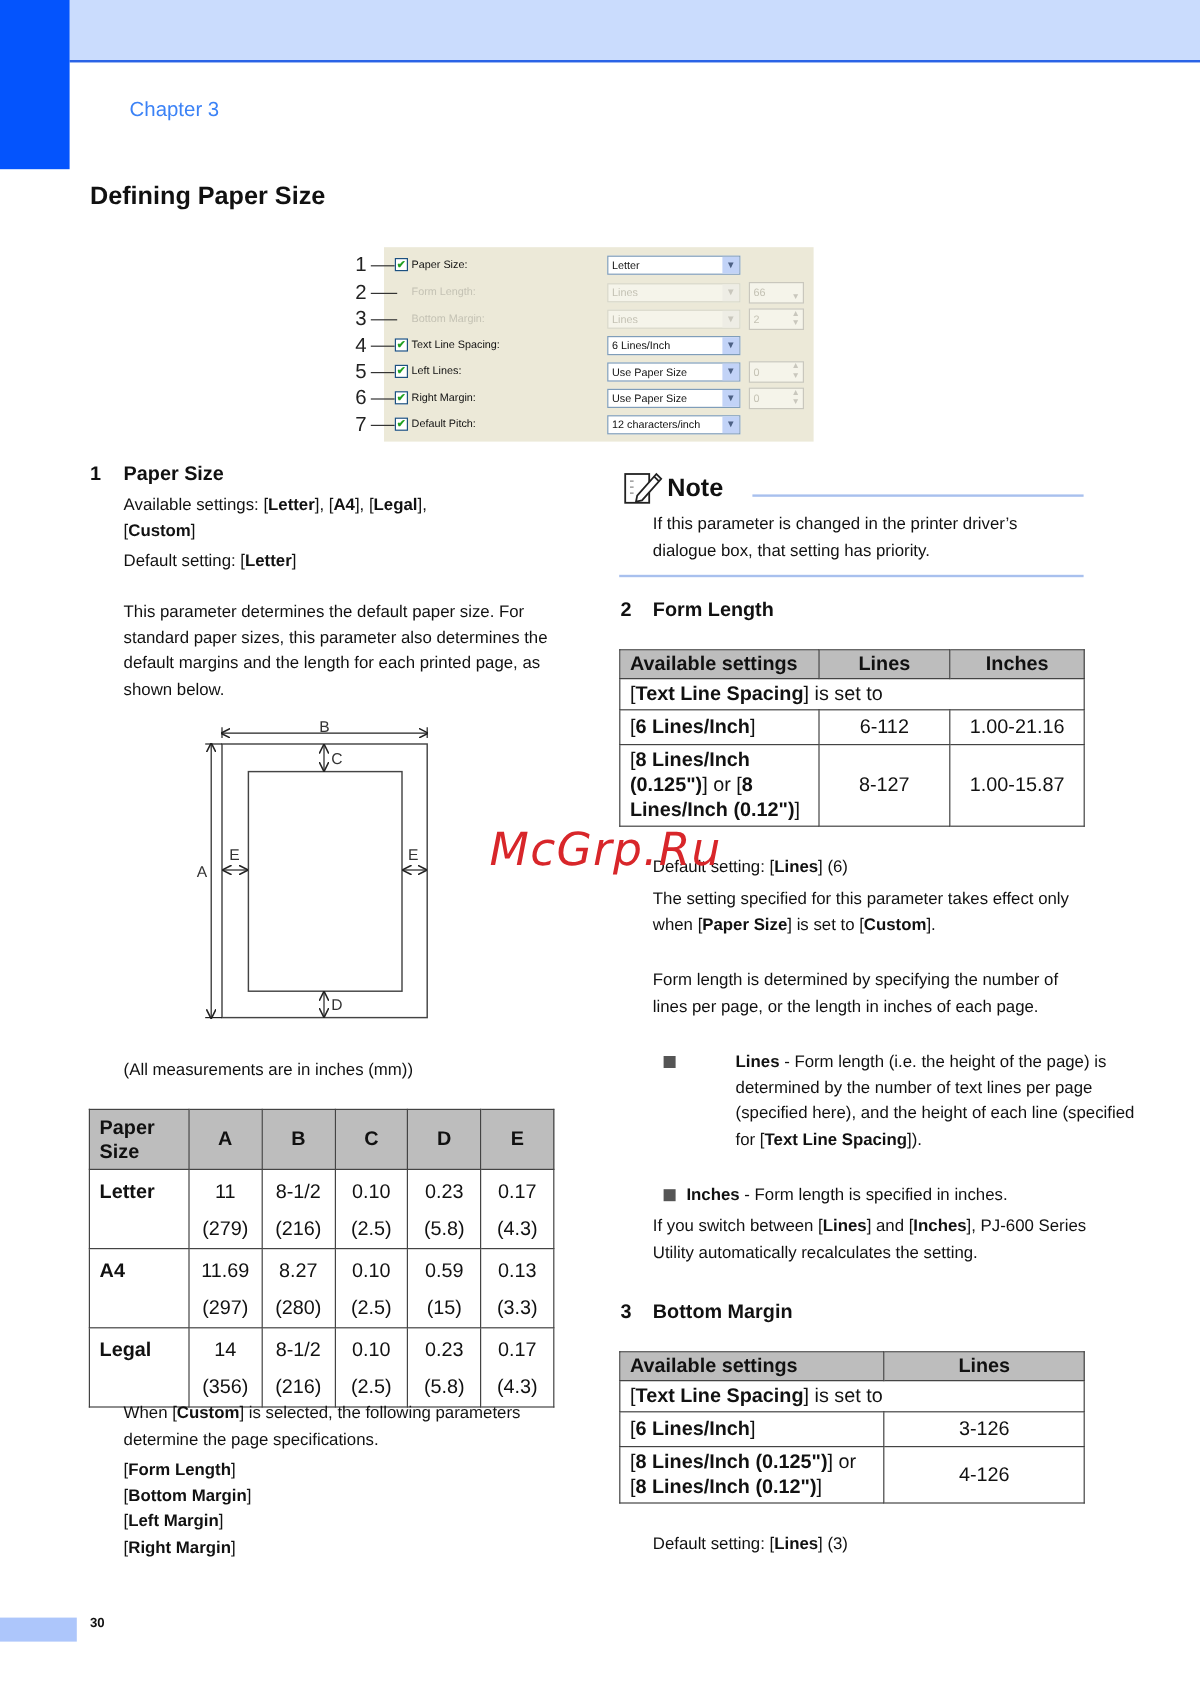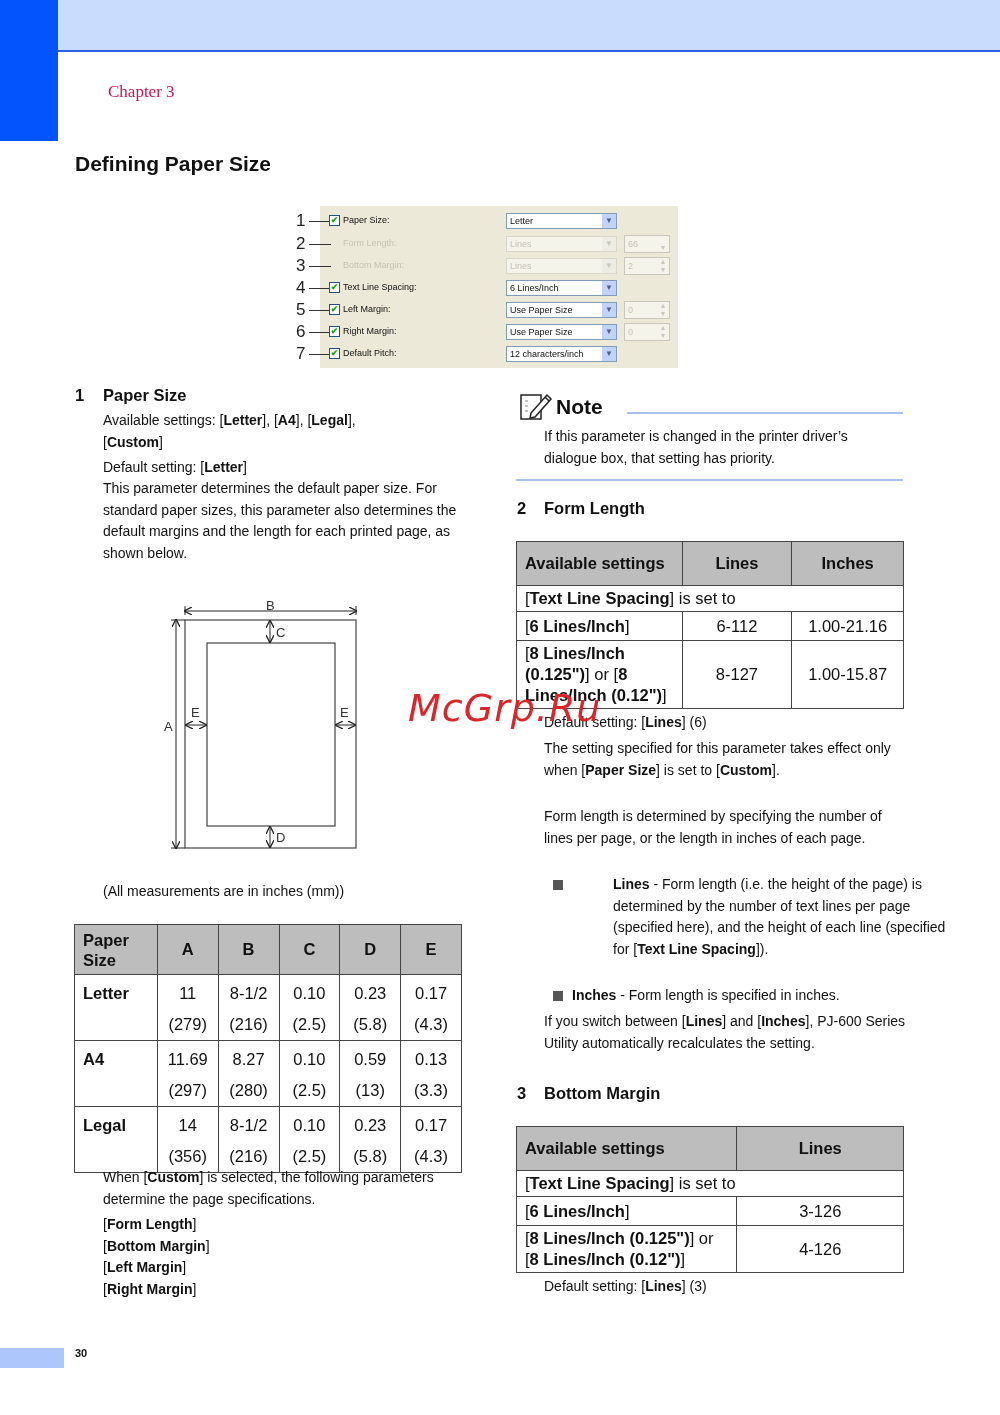--- a/index.html
+++ b/index.html
@@ -1,20 +1,20 @@
 <!DOCTYPE html>
 <html><head>
 <meta charset="utf-8">
 <style>
   * { box-sizing: border-box; margin: 0; padding: 0; }
   body { width: 1000px; height: 1415px; background: #fff; position: relative; font-family: "Liberation Sans", sans-serif; color: #111; overflow: hidden; }
   .abs { position: absolute; }
   #hdr-band { left: 58px; top: 0; width: 942px; height: 52px; background: #cadcfd; border-bottom: 2px solid #2a63e6; }
   #hdr-block { left: 0; top: 0; width: 58px; height: 141px; background: #0454fd; }
-  #chapter { left: 108px; top: 82px; font-size: 17px; color: #be185d; font-family: Liberation Serif, serif; }
+  #chapter { left: 108px; top: 82px; font-size: 17px; color: #3b82f6; }
   #title { left: 75px; top: 152px; font-size: 21px; font-weight: bold; }
 
   
   #dlg { left: 320px; top: 206px; width: 358px; height: 162px; background: #ece9d8; }
   .callout { position: absolute; left: 296px; font-size: 17px; color: #222; line-height: 17px; }
   .callout-line { position: absolute; left: 309px; width: 20px; height: 1px; background: #333; }
   .chk { position: absolute; left: 329px; width: 11px; height: 11px; border: 1px solid #1c5180; background: #fff; font-size: 9px; line-height: 9px; color: #21a121; text-align: center; font-weight: bold; }
   .dlabel { position: absolute; left: 343px; font-size: 9px; color: #111; }
   .dlabel.dis { color: #c4c2b4; }
   .combo { position: absolute; left: 506px; width: 111px; height: 16px; border: 1px solid #7f9db9; background: #fff; font-size: 9px; line-height: 14px; padding-left: 3px; }
@@ -31,21 +31,21 @@
   table { border-collapse: collapse; position: absolute; font-size: 16.5px; }
   table td, table th { border: 1.5px solid #444; }
   th { background: #bdbdbd; font-weight: bold; }
 
   #dims td { text-align: center; vertical-align: top; padding: 3px 0 0 0; line-height: 31px; }
   #dims th { text-align: center; height: 50px; }
   #dims td.name, #dims th.name { text-align: left; padding-left: 8px; font-weight: bold; }
   #dims th.name { line-height: 20px; }
 
   .st td { padding: 2px 8px; line-height: 21px; }
-  .st th { padding: 10px 8px; line-height: 23px; }
+  .st th { padding: 0 8px; line-height: 23px; }
   .st td.c { text-align: center; }
 
   #note-line1 { left: 627px; top: 412px; width: 276px; height: 2px; background: #a8c0ee; }
   #note-line2 { left: 516px; top: 479px; width: 387px; height: 2px; background: #a8c0ee; }
   .bullet { position: absolute; width: 10px; height: 10px; background: #555; }
   #watermark { left: 408px; top: 686px; font-size: 38px; color: #d8262a; font-style: italic; font-family: "DejaVu Sans", sans-serif; letter-spacing: 1px; }
   #footer-bar { left: 0; top: 1348px; width: 64px; height: 20px; background: #adc6fb; }
   #page-num { left: 75px; top: 1347px; font-size: 11px; font-weight: bold; }
 </style>
 </head>
@@ -74,21 +74,21 @@
     <div class="combo dis" style="top: 258px;"><span>Lines</span><span class="arr">▼</span></div>
     <div class="spin" style="top: 257px;"><span>2</span><span class="arr">▲<br>▼</span></div>
     <div class="callout" style="top: 279px;">4</div>
     <div class="callout-line" style="top: 288px;"></div>
     <div class="chk" style="top: 282px;">✔</div>
     <div class="dlabel" style="top: 282px;">Text Line Spacing:</div>
     <div class="combo" style="top: 280px;"><span>6 Lines/Inch</span><span class="arr">▼</span></div>
     <div class="callout" style="top: 301px;">5</div>
     <div class="callout-line" style="top: 310px;"></div>
     <div class="chk" style="top: 304px;">✔</div>
-    <div class="dlabel" style="top: 304px;">Left Margin:</div>
+    <div class="dlabel" style="top: 304px;">Left Lines:</div>
     <div class="combo" style="top: 302px;"><span>Use Paper Size</span><span class="arr">▼</span></div>
     <div class="spin" style="top: 301px;"><span>0</span><span class="arr">▲<br>▼</span></div>
     <div class="callout" style="top: 323px;">6</div>
     <div class="callout-line" style="top: 332px;"></div>
     <div class="chk" style="top: 326px;">✔</div>
     <div class="dlabel" style="top: 326px;">Right Margin:</div>
     <div class="combo" style="top: 324px;"><span>Use Paper Size</span><span class="arr">▼</span></div>
     <div class="spin" style="top: 323px;"><span>0</span><span class="arr">▲<br>▼</span></div>
     <div class="callout" style="top: 345px;">7</div>
     <div class="callout-line" style="top: 354px;"></div>
@@ -98,21 +98,21 @@
   </div>
 
 <div class="p h" style="left:75px;top:385px;">1</div>
 <div class="p h" style="left:103px;top:385px;">Paper Size</div>
 <div class="p" style="left:103px;top:410px;width:360px;">
   <span>Available settings: </span>[<b>Letter</b>], [<b>A4</b>], [<b>Legal</b>],<br>[<b>Custom</b>]
 </div>
 <div class="p" style="left:103px;top:457px;">
   <span>Default setting: </span>[<b>Letter</b>]
 </div>
-<div class="p" style="left:103px;top:478px;width:362px;">This parameter determines the default paper size. For standard paper sizes, this parameter also determines the default margins and the length for each printed page, as shown below.</div>
+<div class="p" style="left:103px;top:499px;width:362px;">This parameter determines the default paper size. For standard paper sizes, this parameter also determines the default margins and the length for each printed page, as shown below.</div>
 
 <svg class="abs" style="left:155px;top:595px;" width="215" height="260">
   <defs>
     <marker id="ah" markerWidth="8" markerHeight="8" refX="7" refY="4" orient="auto-start-reverse">
       <path d="M0,0 L8,4 L0,8" fill="none" stroke="#222" stroke-width="1.3"></path>
     </marker>
   </defs>
   <rect x="30" y="25" width="171" height="228" fill="none" stroke="#444" stroke-width="1.2"></rect>
   <rect x="52" y="48" width="128" height="183" fill="none" stroke="#444" stroke-width="1.2"></rect>
   <line x1="30" y1="16" x2="201" y2="16" stroke="#222" marker-start="url(#ah)" marker-end="url(#ah)"></line>
@@ -187,21 +187,21 @@
         <td>
           <div>8.27</div>
           <div>(280)</div>
         </td>
         <td>
           <div>0.10</div>
           <div>(2.5)</div>
         </td>
         <td>
           <div>0.59</div>
-          <div>(13)</div>
+          <div>(15)</div>
         </td>
         <td>
           <div>0.13</div>
           <div>(3.3)</div>
         </td>
       </tr>
       <tr>
         <td class="name">Legal</td>
         <td>
           <div>14</div>

